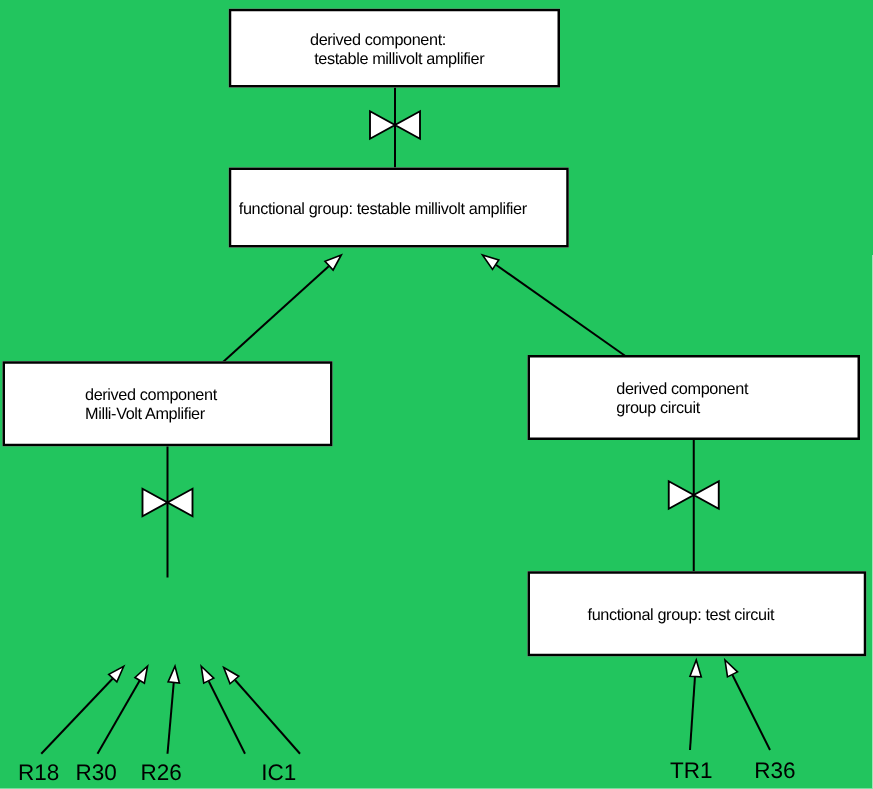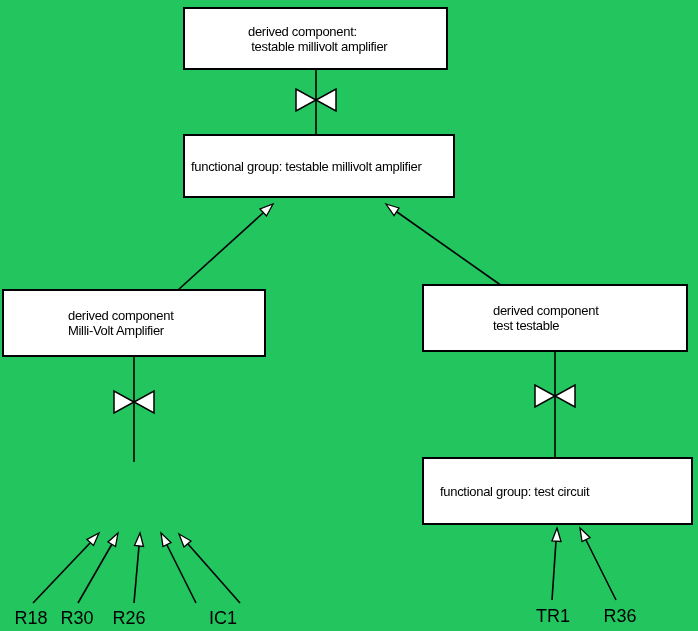--- a/index.html
+++ b/index.html
@@ -140,25 +140,25 @@
     <div>functional group: testable millivolt amplifier</div>
   </div>
 
   <div class="node" style="left:2px; top:289px; width:264px; height:68px; padding-left:64px;">
     <div>derived component</div>
     <div>Milli-Volt Amplifier</div>
   </div>
 
   <div class="node" style="left:422px; top:284px; width:266px; height:68px; padding-left:69px;">
     <div>derived component</div>
-    <div>test testable</div>
+    <div>group circuit</div>
   </div>
 
 
-  <div class="node" style="left:422px; top:457px; width:271px; height:68px; padding-left:16px;">
+  <div class="node" style="left:422px; top:457px; width:271px; height:68px; padding-left:46px;">
     <div>functional group: test circuit</div>
   </div>
 
   <div class="comp-label" style="left:31px; top:608px;">R18</div>
   <div class="comp-label" style="left:77px; top:608px;">R30</div>
   <div class="comp-label" style="left:129px; top:608px;">R26</div>
   <div class="comp-label" style="left:181px; top:608px;margin-top:44px;">R22</div>
   <div class="comp-label" style="left:223px; top:608px;">IC1</div>
   <div class="comp-label" style="left:553px; top:606px;">TR1</div>
   <div class="comp-label" style="left:620px; top:606px;text-align:right;">R36</div>

